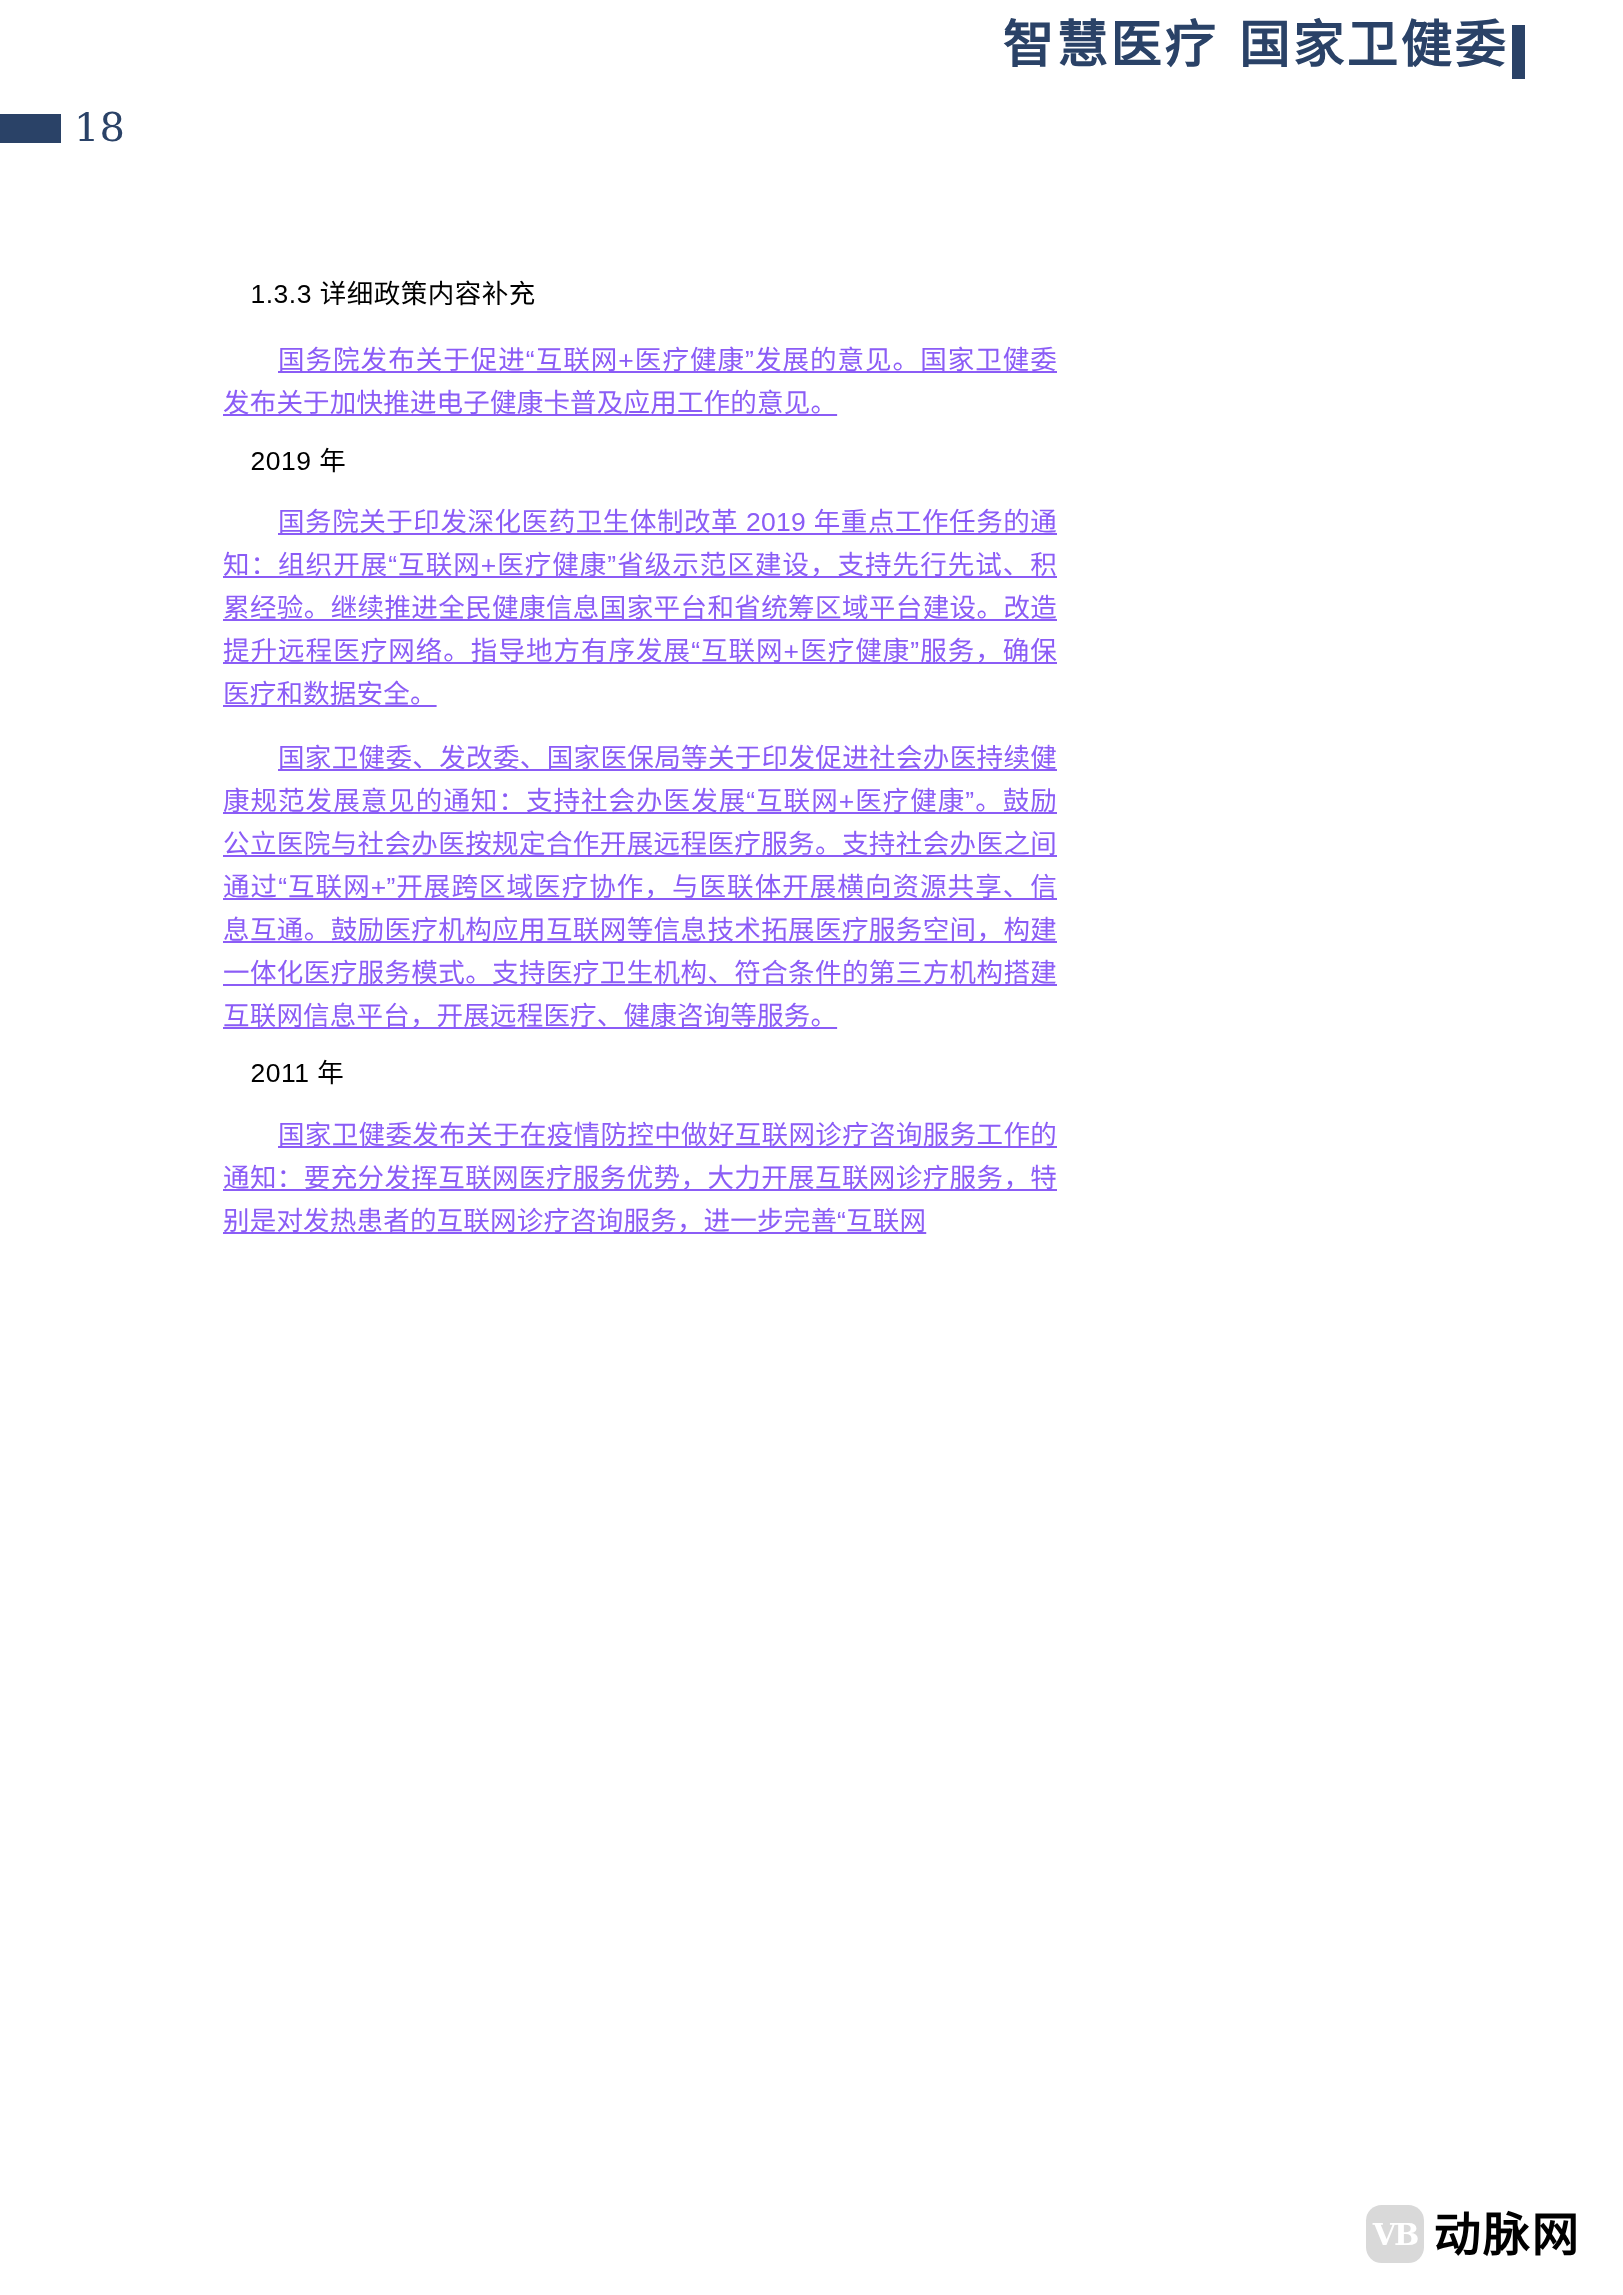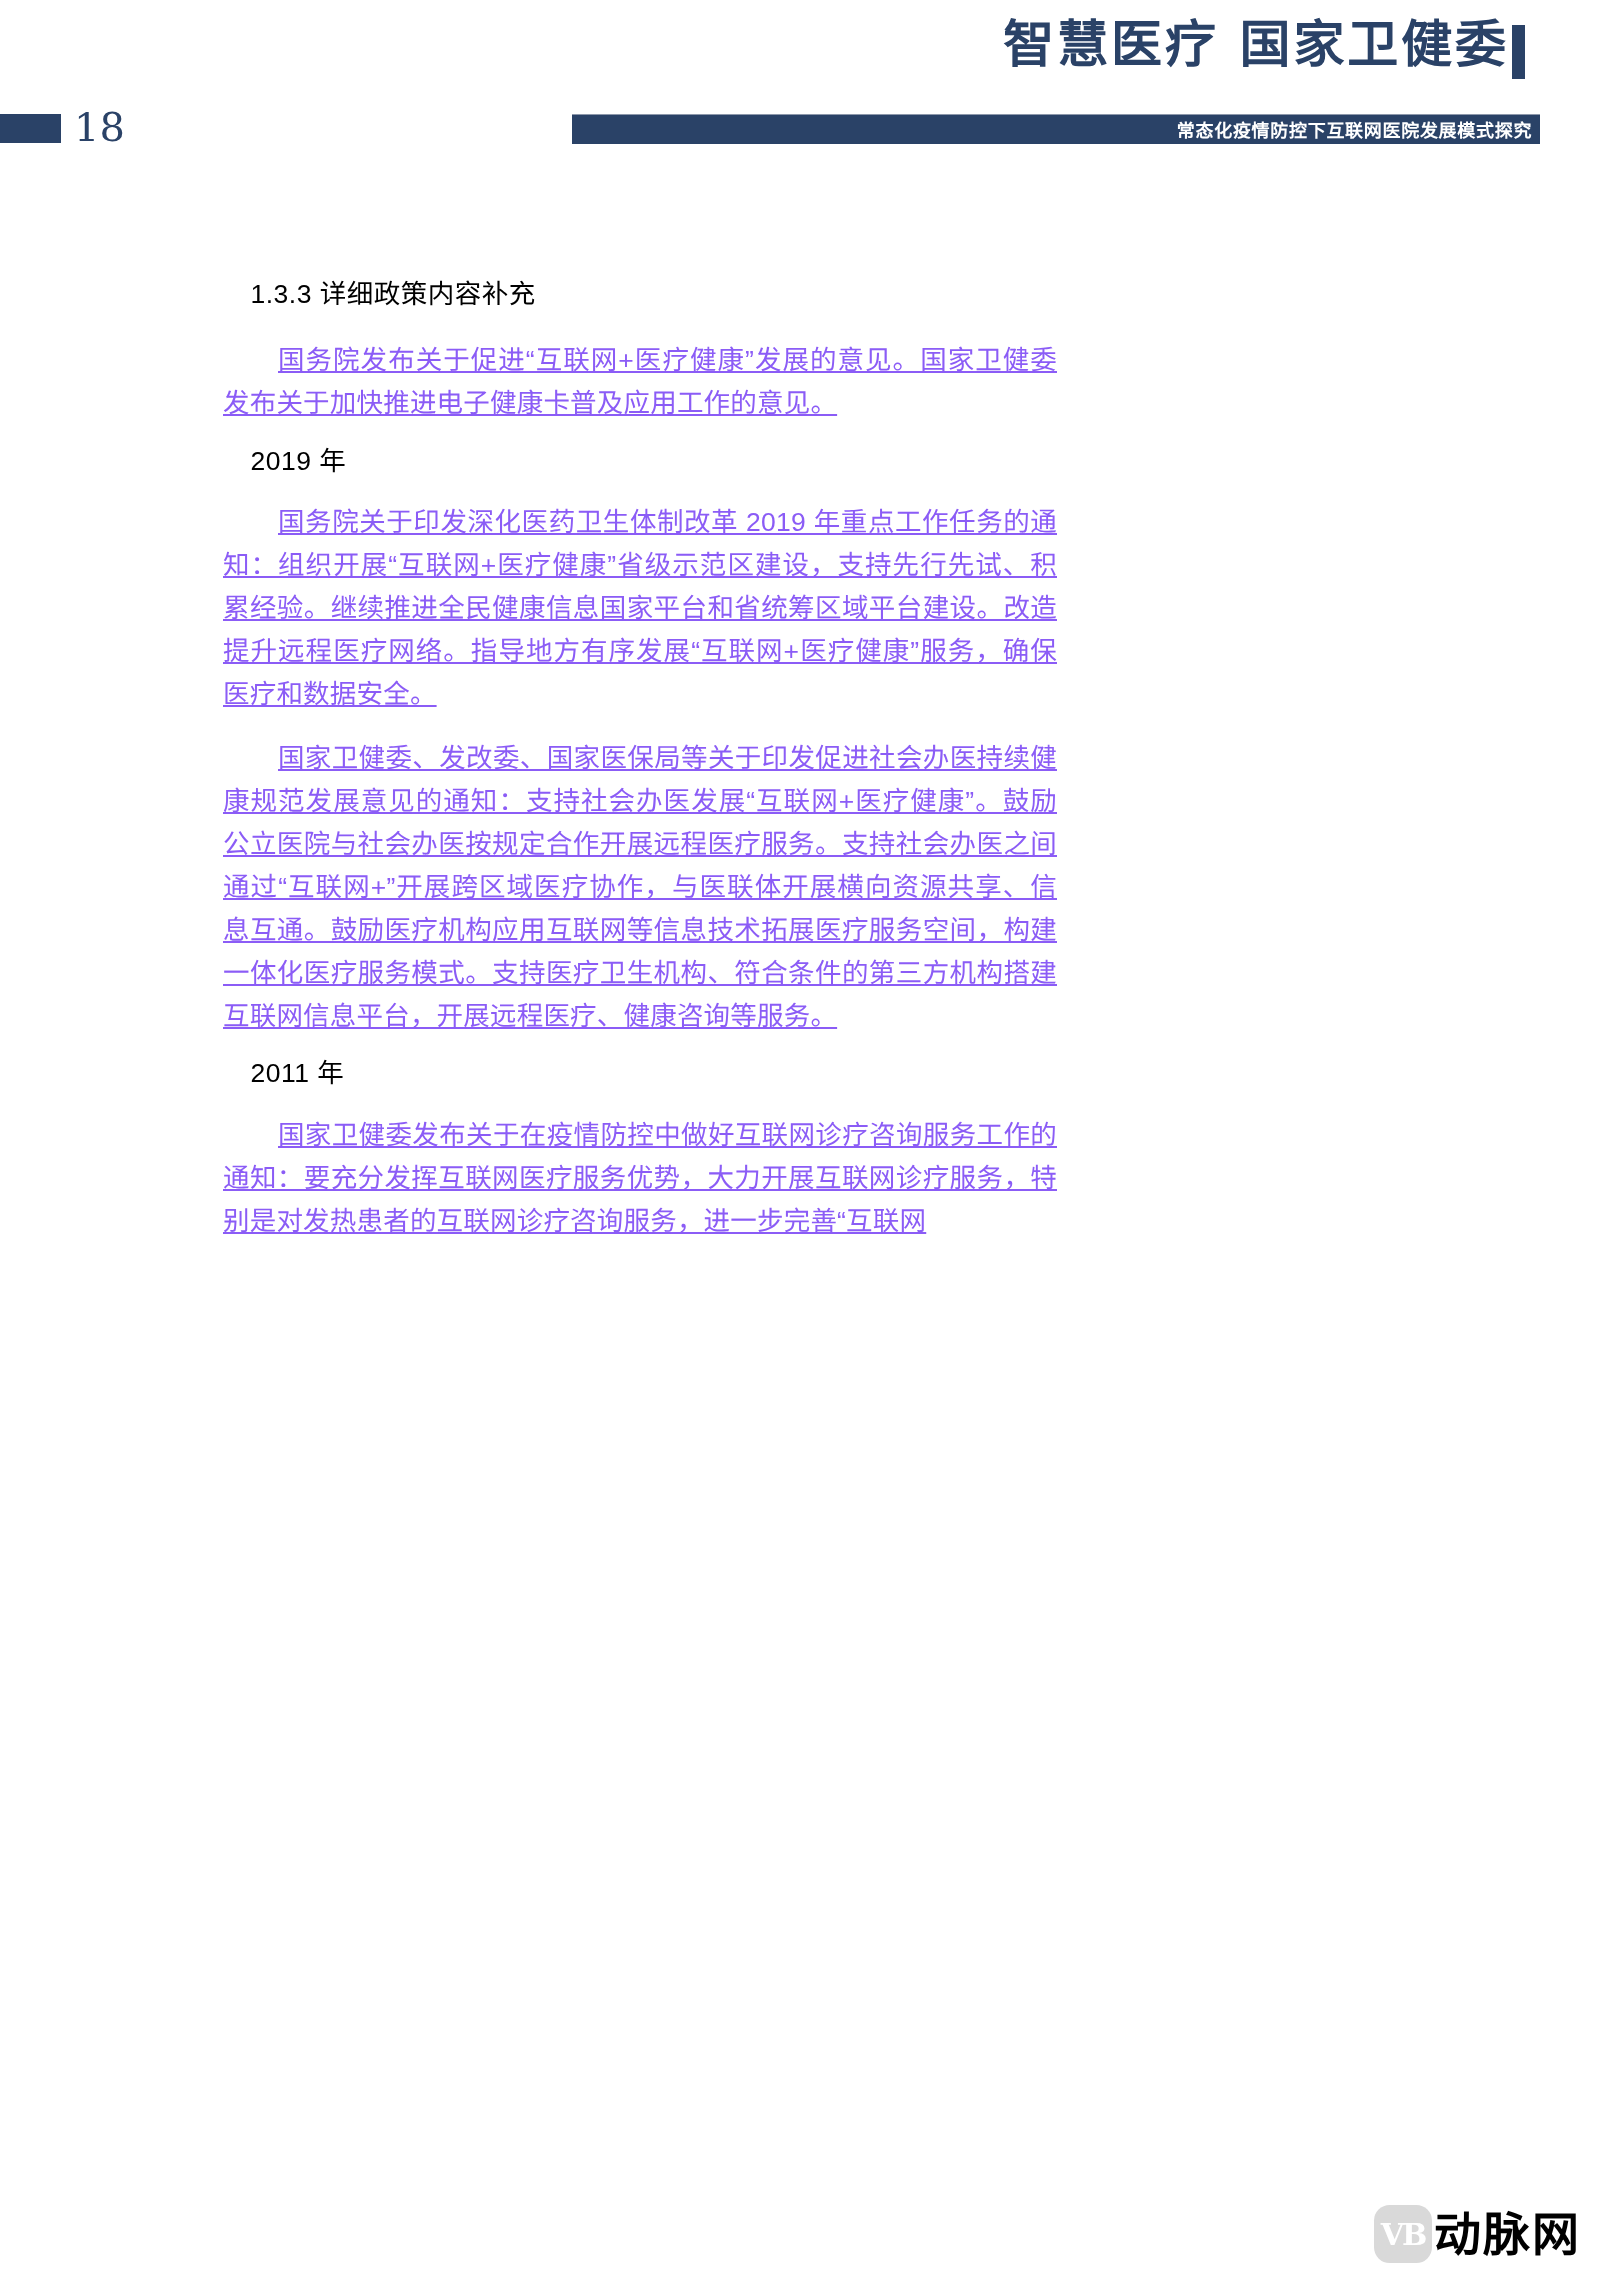--- a/index.html
+++ b/index.html
@@ -124,21 +124,21 @@
   }
   .para:last-child { margin-bottom: 0; }
 
   
   .watermark {
     position: absolute;
     right: 42px;
     bottom: 32px;
     display: flex;
     align-items: center;
-    gap: 2px;
+    gap: 10px;
   }
   .wm-badge {
     width: 58px;
     height: 58px;
     border-radius: 15.7px;
     background: #d9d9d9;
     color: #ffffff;
     display: flex;
     align-items: center;
     justify-content: center;
@@ -159,23 +159,20 @@
 </head>
 <body>
 
 <div class="page">
 
   <div class="header">
     <div class="header-title">智慧医疗 国家卫健委</div>
     <div class="header-accent-right"></div>
     <div class="page-num-block"></div>
     <div class="page-num">18</div>
-    <div class="header-bar">
-      <div class="header-bar-text">常态化疫情防控下互联网医院发展模式探究</div>
-    </div>
   </div>
 
   <div class="content">
 
     <div class="sec-heading">1.3.3 详细政策内容补充</div>
 
     <p class="para">国务院发布关于促进“互联网+医疗健康”发展的意见。国家卫健委发布关于加快推进电子健康卡普及应用工作的意见。</p>
 
     <div class="year-heading">2019 年</div>
     <p class="para">国务院关于印发深化医药卫生体制改革 2019 年重点工作任务的通知：组织开展“互联网+医疗健康”省级示范区建设，支持先行先试、积累经验。继续推进全民健康信息国家平台和省统筹区域平台建设。改造提升远程医疗网络。指导地方有序发展“互联网+医疗健康”服务，确保医疗和数据安全。</p>

